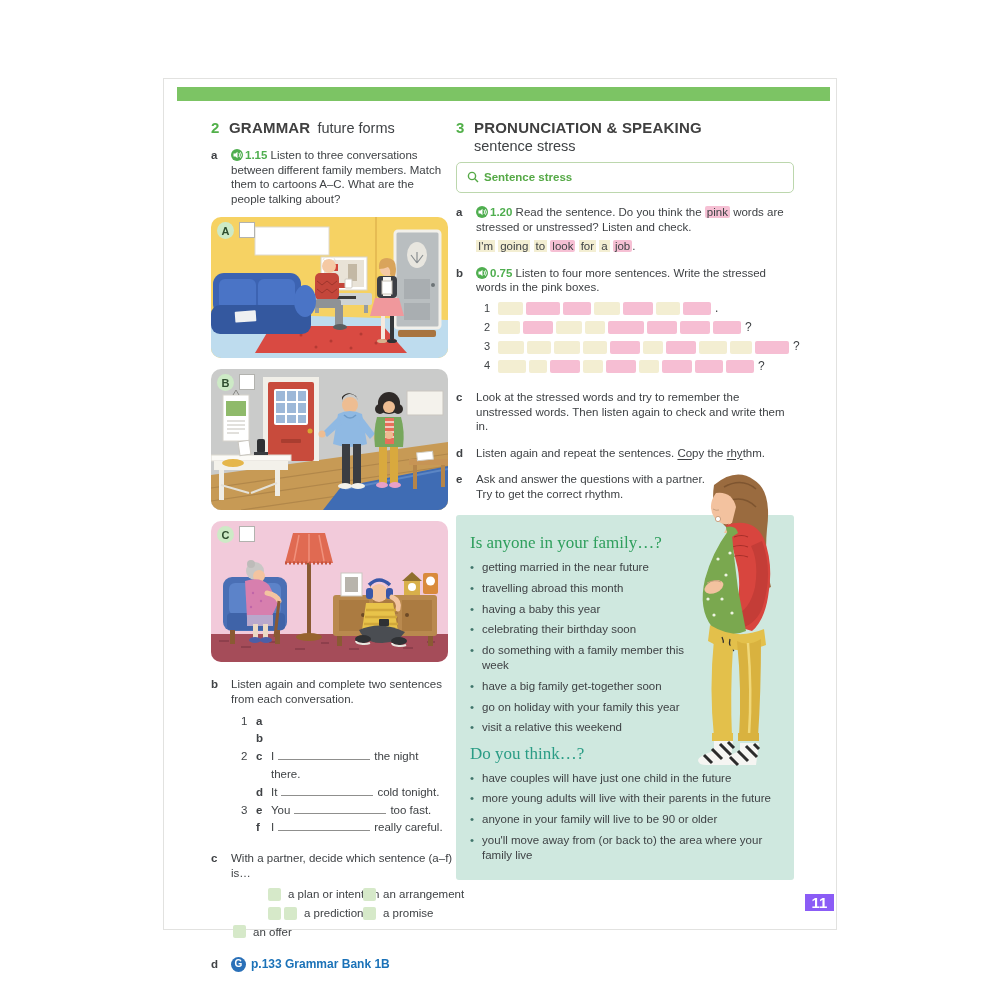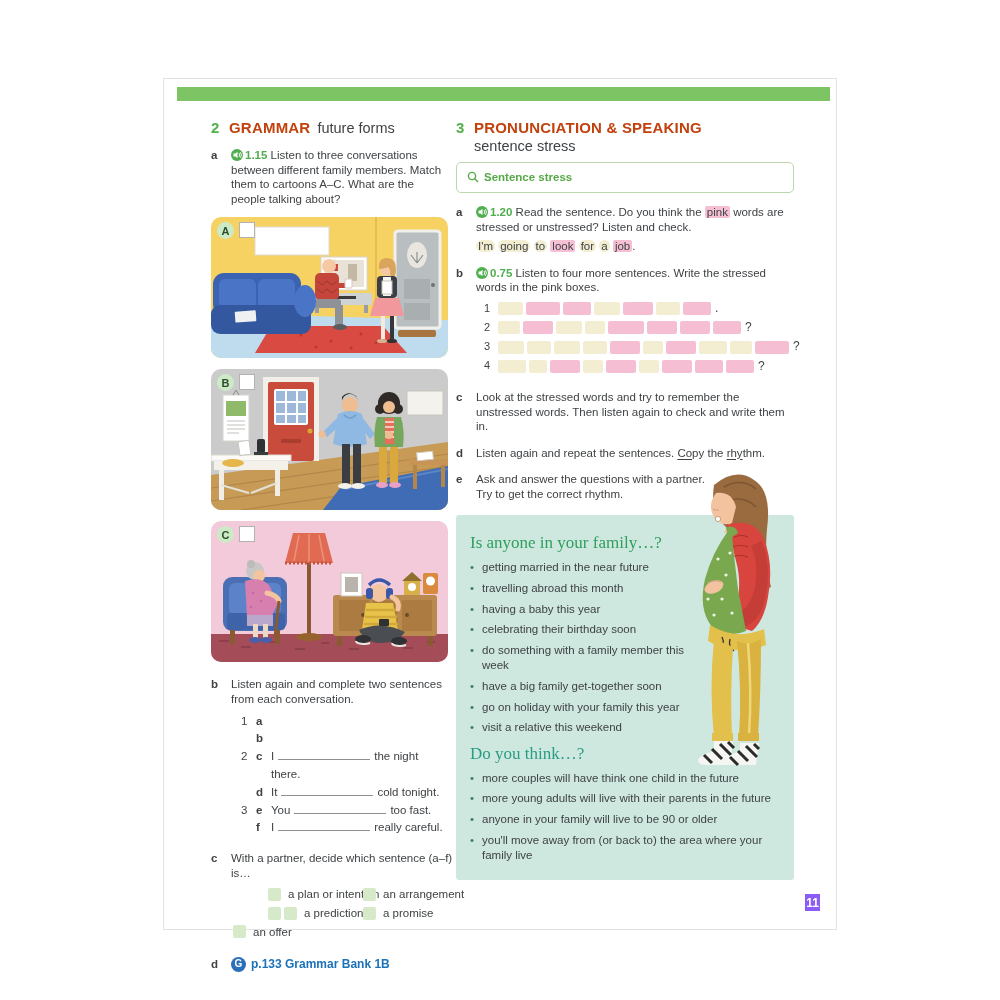--- a/index.html
+++ b/index.html
@@ -12,21 +12,21 @@
     position:absolute; left:163px; top:78px; width:674px; height:852px;
     background:#fff; border:1px solid #e2e2e0;
   }
   .topbar { position:absolute; left:13px; top:8px; width:653px; height:14px; background:#7cc464; }
 
   .col-left  { position:absolute; left:47px;  top:40px; width:238px; }
   .col-right { position:absolute; left:292px; top:40px; width:338px; }
 
   .sec-head { display:flex; align-items:baseline; }
   .sec-num { color:#52b04a; font-weight:bold; font-size:15px; width:18px; flex:none; }
-  .sec-title { font-weight:bold; font-size:15px; color:#c2410c; letter-spacing:.2px; }
+  .sec-title { font-weight:bold; font-size:15px; color:#404040; letter-spacing:.2px; }
   .sec-sub { font-weight:normal; font-size:14.5px; color:#3f4245; margin-left:7px; }
   .sec-sub2 { font-size:14.5px; color:#3f4245; margin-left:18px; margin-top:2px; }
 
   .ex { display:flex; font-size:11.5px; line-height:1.27; margin-top:12px; }
   .ex-letter { width:20px; flex:none; font-weight:bold; }
   .ex-body { flex:1; }
 
   .audio { color:#4fae4f; font-weight:bold; white-space:nowrap;margin-top:44px; }
   .audio svg { vertical-align:-2px; margin-right:2px; }
 
@@ -57,21 +57,21 @@
     font-weight:bold; display:flex; align-items:center; justify-content:center; margin-right:5px; flex:none; }
   .gbank-text { color:#1b72b8; font-weight:bold; font-size:12px; }
 
   
   .info-box { border:1px solid #bcd7ad; border-radius:5px; padding:8px 10px 9px 10px; margin-top:8px; }
   .info-title { color:#55a946; font-weight:bold; font-size:11.5px; display:flex; align-items:center; }
   .info-title svg { margin-right:5px; }
   .info-body { font-size:10.8px; line-height:1.4; margin-left:17px; margin-top:2px; }
 
   .hl-pink { background:#f6c0d4; padding:0 2px; border-radius:2px; }
-  .hl-cream { background:#f3eed2; padding:0 2px; border-radius:6px; }
+  .hl-cream { background:#f3eed2; padding:0 2px; border-radius:0; }
   .syll-u { text-decoration:underline; text-underline-offset:2px; }
 
   .example { margin-top:5px; font-size:11.5px; }
 
   
   .srows { margin-top:6px; margin-left:8px; }
   .srow { display:flex; align-items:center; margin-bottom:4px; }
   .srow-num { width:14px; flex:none; font-size:11px; }
   .sbox { height:13px; border-radius:2px; margin-right:3px; flex:none; }
   .sbox.s { background:#f6bed3; }
@@ -81,22 +81,22 @@
   
   .q-box { position:relative; background:#cfe8df; border-radius:3px; margin-top:14px;
     padding:10px 14px 12px 14px; min-height:333px; }
   .q-sec { position:relative; z-index:1; }
   .q-sec.narrow { width:220px; }
   .q-head { font-family:"Liberation Serif", serif; font-weight:normal; font-size:17px; margin:8px 0 7px 0; }
   .q-item { display:flex; font-size:11.5px; line-height:1.32; margin-bottom:5.5px; }
   .q-bullet { width:12px; flex:none; color:#40756b; }
   .woman { position:absolute; left:218px; top:348px; width:120px; height:304px; z-index:2; pointer-events:none; }
 
-  .page-badge { position:absolute; left:641px; top:815px; width:15px; height:17px; background:#8b5cf6;
-    color:#fff; font-size:12px; font-weight:bold; display:flex; align-items:center; justify-content:center; }
+  .page-badge { position:absolute; left:641px; top:815px; width:29px; height:17px; background:#8b5cf6;
+    color:#fff; font-size:15px; font-weight:bold; display:flex; align-items:center; justify-content:center; }
 </style>
 </head>
 <body>
 
 <div class="page">
   <div class="topbar"></div>
 
   <div class="col-left">
     <div class="sec-head">
       <span class="sec-num">2</span>
@@ -549,21 +549,21 @@
             </div>
             <div class="q-item">
               <span class="q-bullet">•</span>
               <span>visit a relative this weekend</span>
             </div>
           </div>
           <div class="q-sec">
             <div class="q-head" style="color: rgb(42, 156, 133);">Do you think…?</div>
             <div class="q-item">
               <span class="q-bullet">•</span>
-              <span>more couples will have think one child in the future</span>
+              <span>have couples will have just one child in the future</span>
             </div>
             <div class="q-item">
               <span class="q-bullet">•</span>
               <span>more young adults will live with their parents in the future</span>
             </div>
             <div class="q-item">
               <span class="q-bullet">•</span>
               <span>anyone in your family will live to be 90 or older</span>
             </div>
             <div class="q-item">

